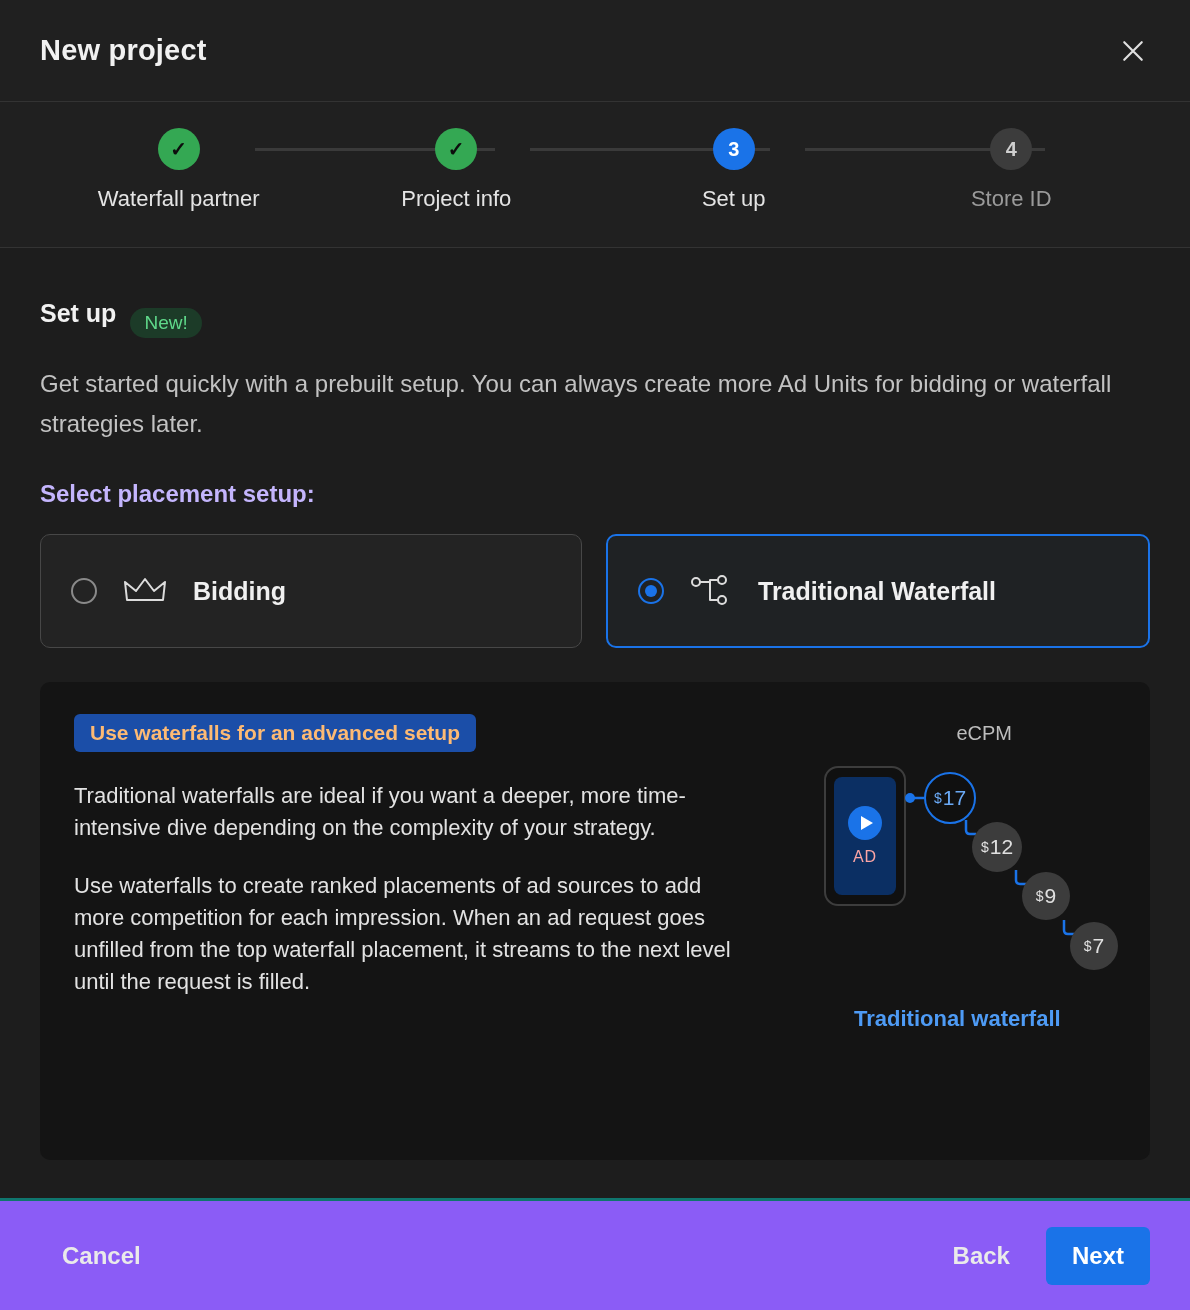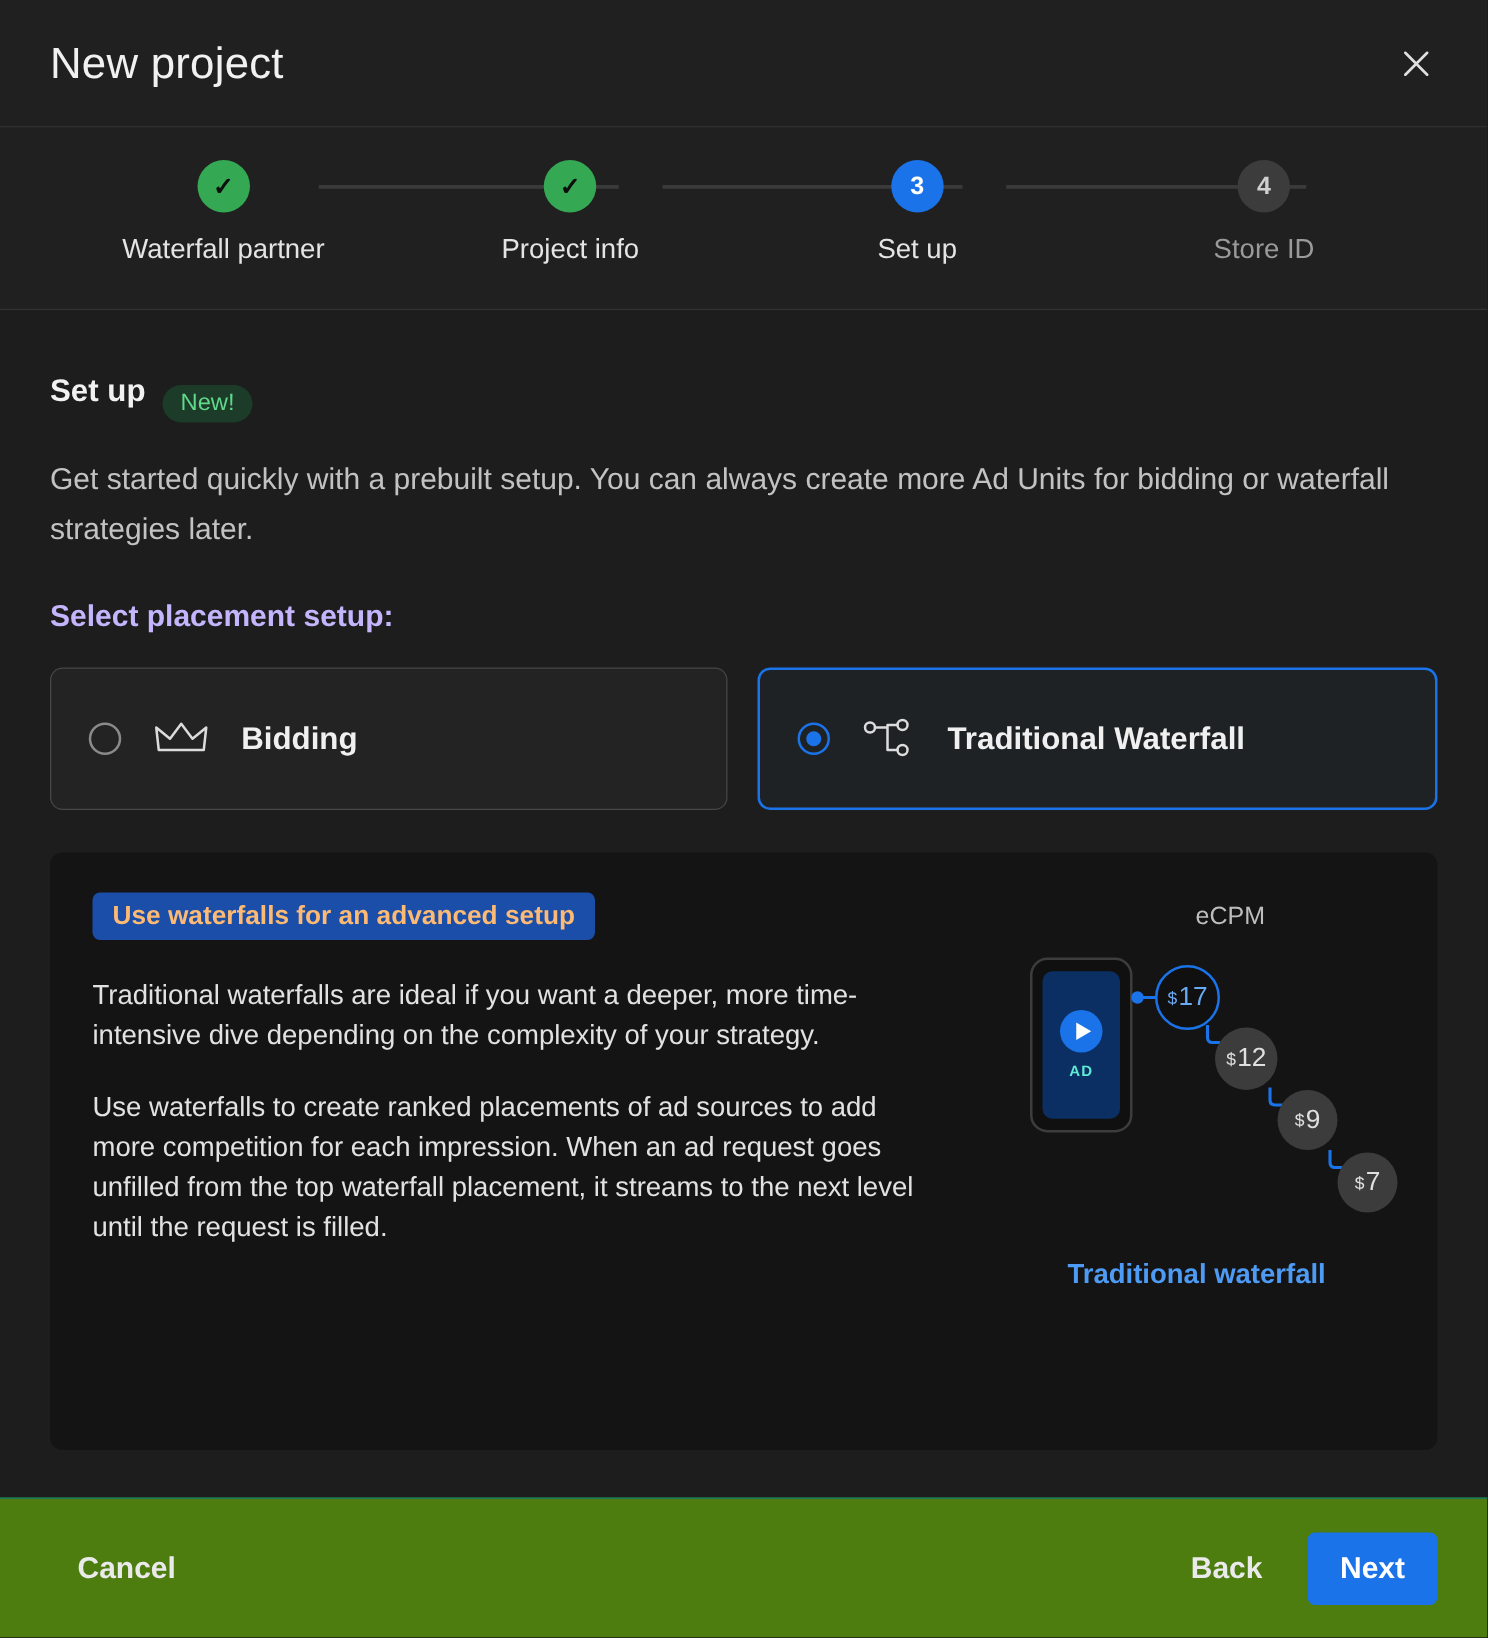--- a/index.html
+++ b/index.html
@@ -19,21 +19,21 @@
   
   .header {
     height: 102px;
     flex: 0 0 102px;
     display: flex; align-items: center;
     padding: 0 34px 0 40px;
     border-bottom: 1px solid #333333;
     background: #202020;
   }
   .title {
-    font-size: 35px; font-weight: normal; color: #f1f1f1;
+    font-size: 29px; font-weight: bold; color: #f1f1f1;
     letter-spacing: .2px;
   }
   .spacer { flex: 1; }
   .close-btn {
     width: 46px; height: 46px;
     display: flex; align-items: center; justify-content: center;
     border-radius: 50%; cursor: pointer;
   }
 
   
@@ -192,21 +192,21 @@
     display: flex; align-items: center; justify-content: center;
   }
   .play::after {
     content: "";
     width: 0; height: 0;
     border-left: 12px solid #ffffff;
     border-top: 7px solid transparent;
     border-bottom: 7px solid transparent;
     margin-left: 3px;
   }
-  .ad-text { font-size: 12px; color: #5eead4; letter-spacing: 1px; font-weight: bold; }
+  .ad-text { font-size: 16px; color: #fca5a5; letter-spacing: 1px; }
   .wf-node {
     position: absolute;
     border-radius: 50%;
     display: flex; align-items: center; justify-content: center;
     font-size: 21px;
   }
   .wf-node .cur { font-size: 14px; vertical-align: sub; margin-right: 1px; }
   .n1 {
     left: 140px; top: 58px; width: 52px; height: 52px;
     border: 2px solid #1a73e8; color: #6aa9f5; background: #101010;
@@ -225,24 +225,24 @@
   }
   .wf-caption {
     position: absolute;
     left: 70px; top: 292px;
     font-size: 22px; font-weight: bold; color: #4e9bf5;
   }
 
   
   .footer {
     flex: 0 0 112px;
-    border-top: 1px solid #0f766e;
+    border-top: 3px solid #0f766e;
     display: flex; align-items: center;
     padding: 0 40px;
-    background: #4d7c0f;
+    background: #8b5cf6;
   }
   .btn {
     border-radius: 6px;
     font-size: 24px; font-weight: bold;
     cursor: pointer;
     display: flex; align-items: center; justify-content: center;
   }
   .btn-text {
     height: 58px; padding: 0 22px;
     color: #eaeaea; background: transparent;

